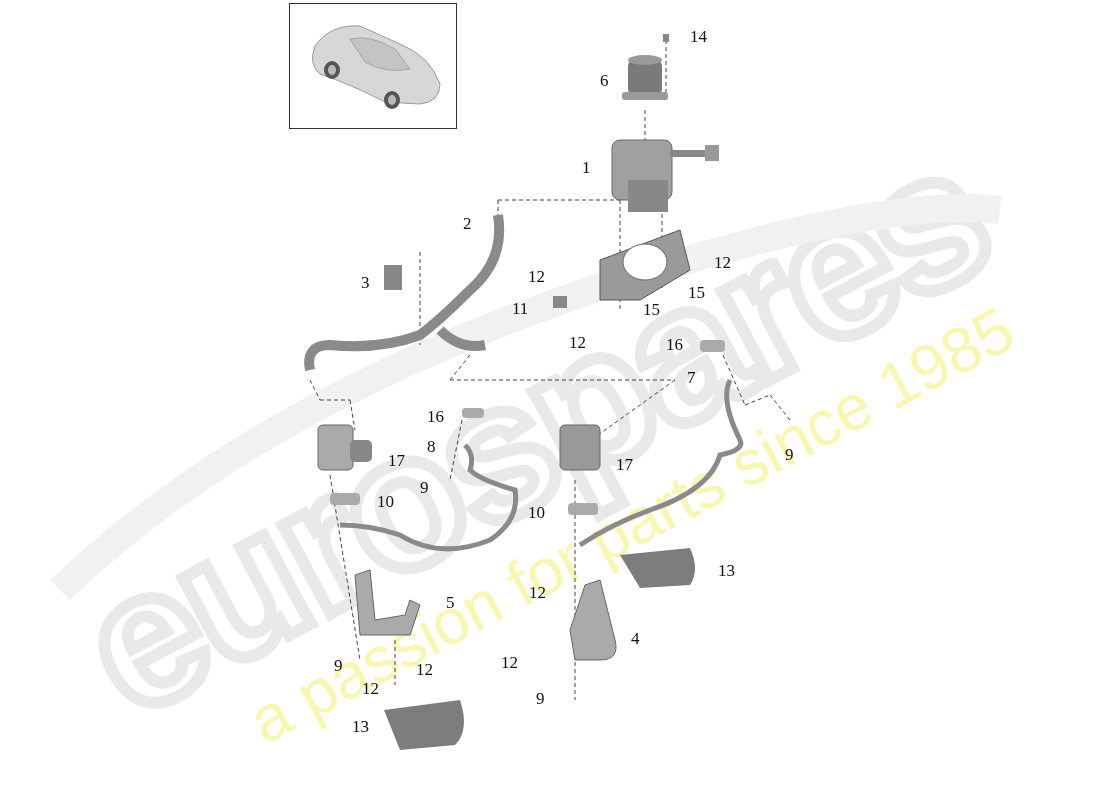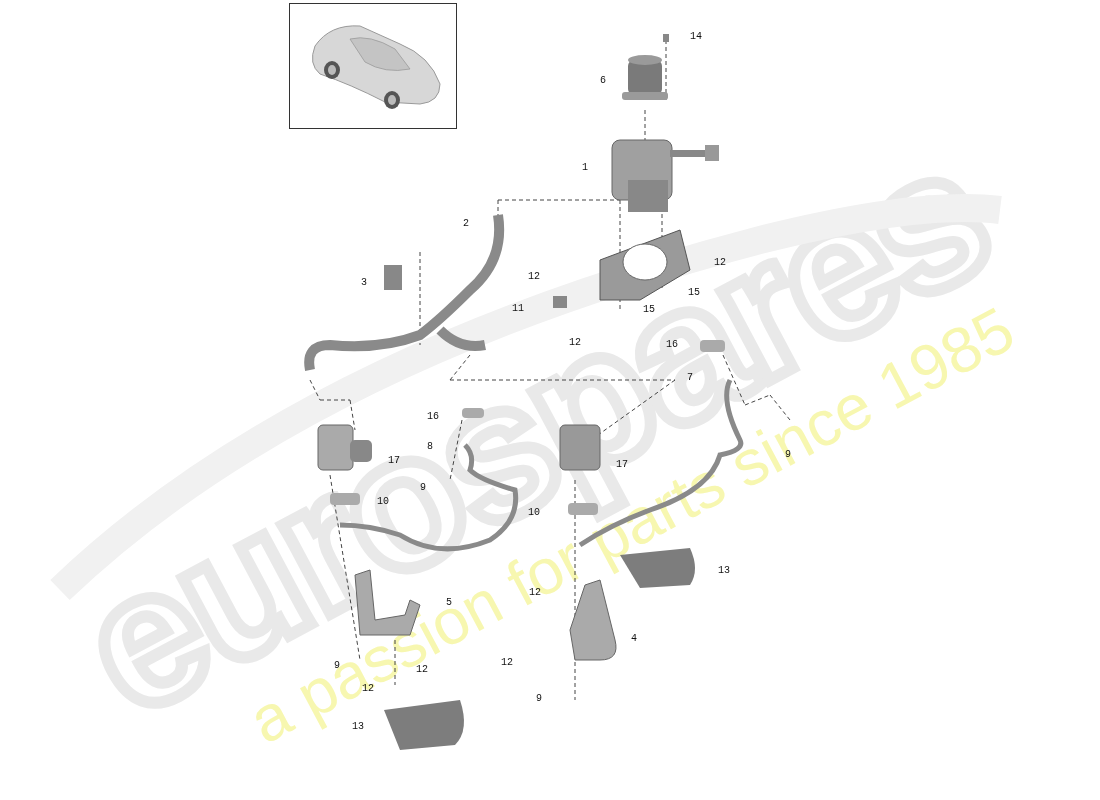--- a/index.html
+++ b/index.html
@@ -1,20 +1,20 @@
 <!DOCTYPE html>
 <html><head>
 <meta charset="utf-8">
 <style>
   html, body { margin:0; padding:0; background:#ffffff; }
   body { width:1100px; height:800px; position:relative; overflow:hidden;
          font-family:"Liberation Sans", sans-serif; }
   #canvas { position:absolute; left:0; top:0; width:1100px; height:800px; }
-  .callout { position:absolute; font-size:10px; color:#111; line-height:12px;
-             font-family:Liberation Mono, monospace; white-space:nowrap; }
+  .callout { position:absolute; font-size:17px; color:#111; line-height:12px;
+             font-family:Liberation Serif, serif; white-space:nowrap; }
   .thumb { position:absolute; left:289px; top:3px; width:168px; height:126px;
            border:1.5px solid #333; background:#fff; box-sizing:border-box; }
 </style>
 </head>
 <body>
 
 <div id="canvas">
 
   <svg width="1100" height="800" style="position:absolute;left:0;top:0">
     <g transform="translate(130,720) rotate(-28)">

